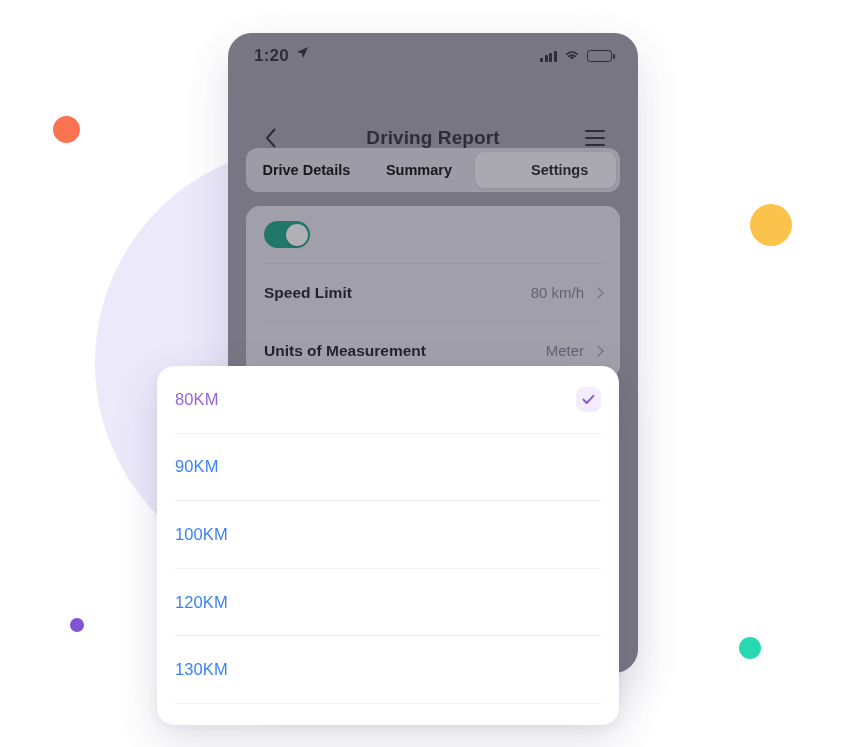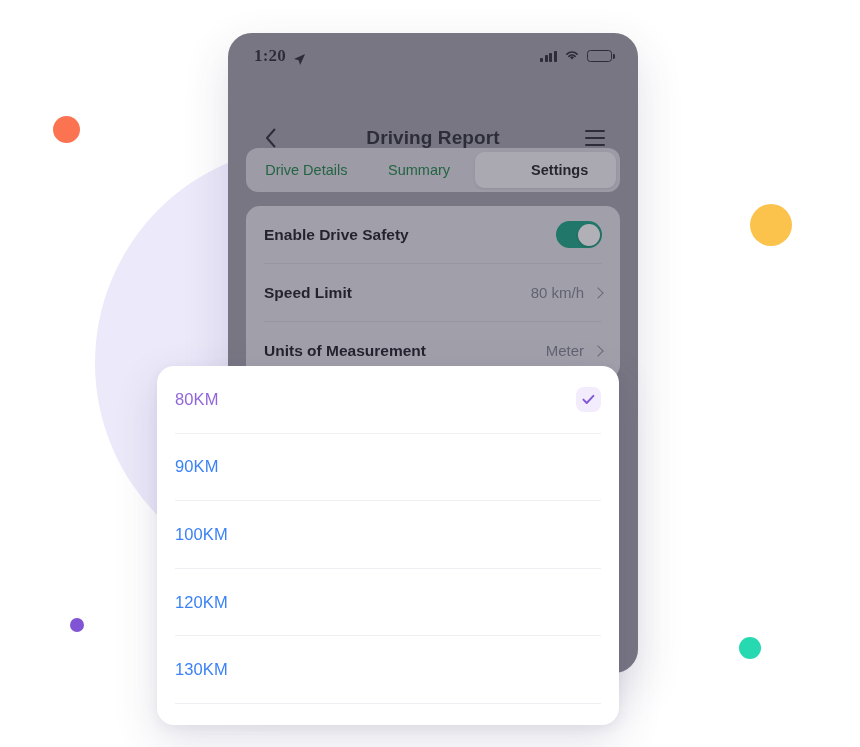--- a/index.html
+++ b/index.html
@@ -90,23 +90,22 @@
     width: 410px;
     height: 46px;
     display: flex;
     align-items: center;
     justify-content: space-between;
     padding: 0 26px;
     box-sizing: border-box;
   }
   #status-left {
     display: flex;
-    align-items: flex-end;
+    align-items: flex-start;
     gap: 7px;
-    font-family: Liberation Serif, serif;
   }
   #status-time {
     font-size: 17px;
     font-weight: bold;
     color: #15151c;
     letter-spacing: 0.2px;
   }
   #loc-arrow { display: block; }
   #status-right {
     display: flex;
@@ -198,23 +197,24 @@
     box-sizing: border-box;
     z-index: 3;
   }
   .tab {
     flex: 1;
     height: 100%;
     display: flex;
     align-items: center;
     justify-content: center;
     font-size: 14.5px;
-    color: #15803d;
+    color: #000000;
     border-radius: 9px;
     cursor: pointer;
+    font-weight: bold;
   }
   .tab.active {
     background: #f3f3f6;
     color: #16161d;
     font-weight: bold;
     box-shadow: 0 1px 3px rgba(0,0,0,0.10);
     padding-left: 28px;
   }
 
   
@@ -385,21 +385,20 @@
   </div>
 
   <div id="tab-bar" style="z-index:10;">
     <div class="tab">Drive Details</div>
     <div class="tab">Summary</div>
     <div class="tab active">Settings</div>
   </div>
 
   <div id="settings-card" style="z-index:10;">
     <div class="setting-row">
-      <span class="setting-label">Enable Drive Safety</span>
       <div class="setting-right">
         <div id="toggle-drive-safety"></div>
       </div>
     </div>
     <div class="setting-row">
       <span class="setting-label">Speed Limit</span>
       <div class="setting-right">
         <span class="setting-value">80 km/h</span>
         <span class="chevron"></span>
       </div>

